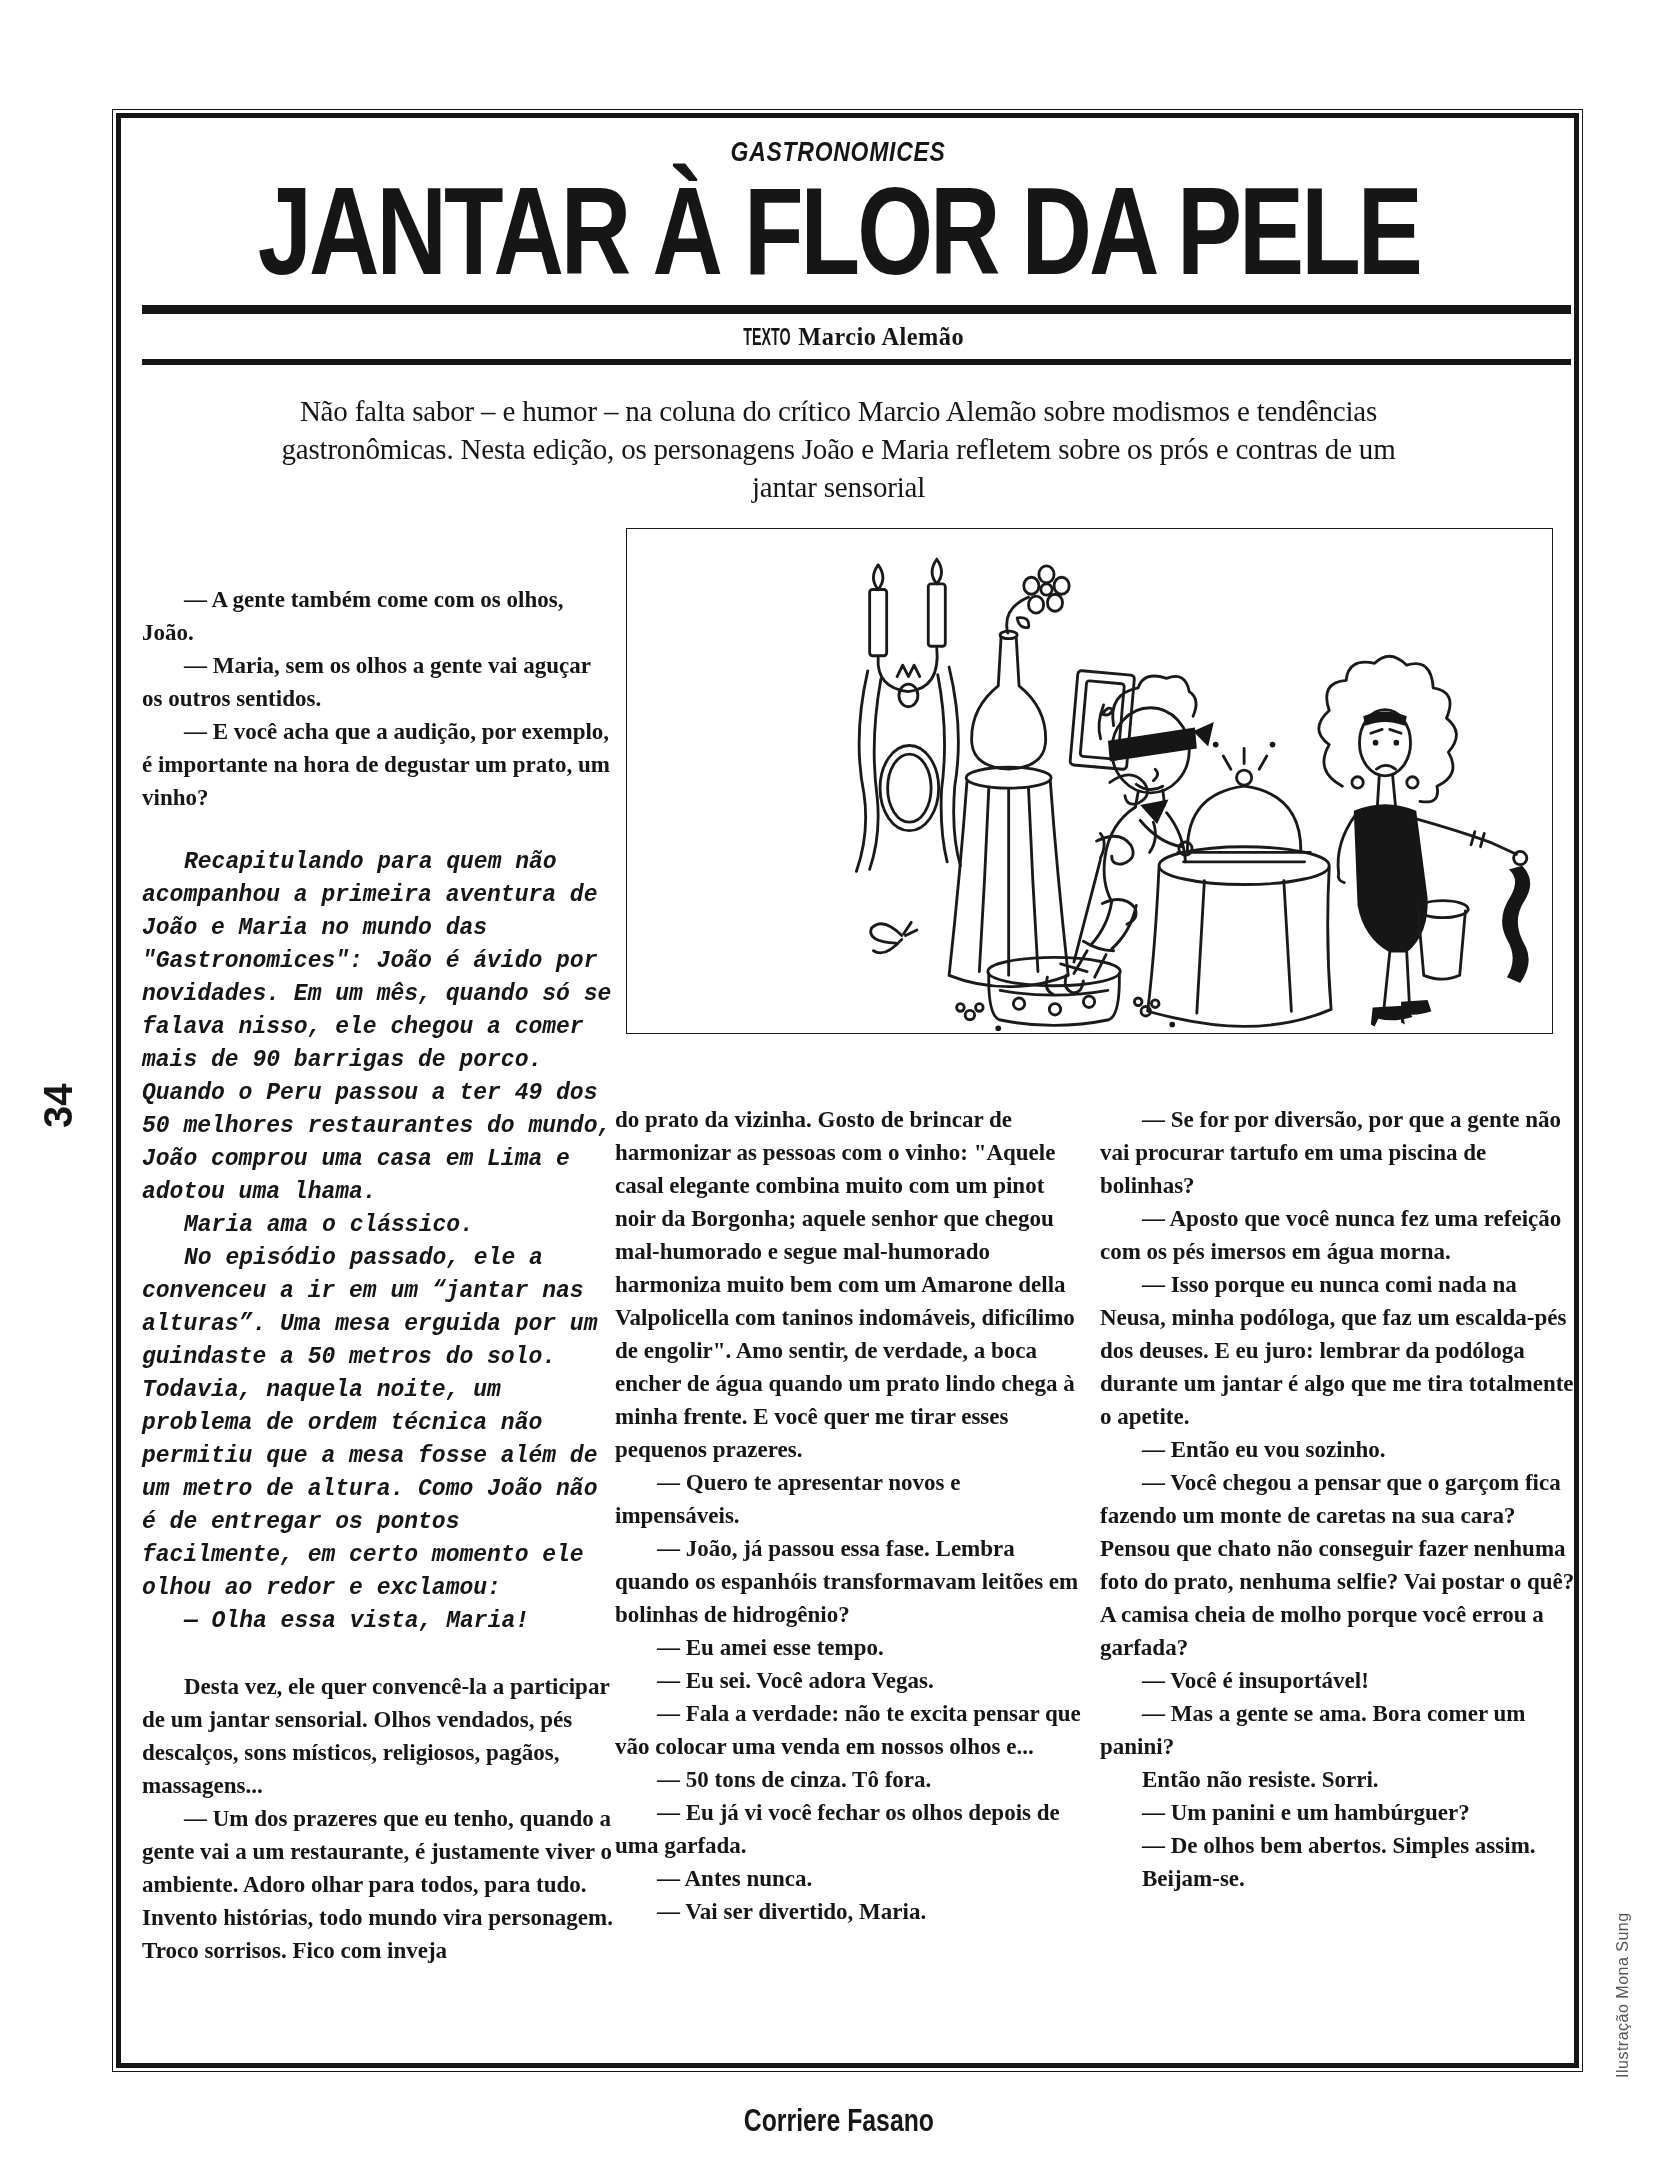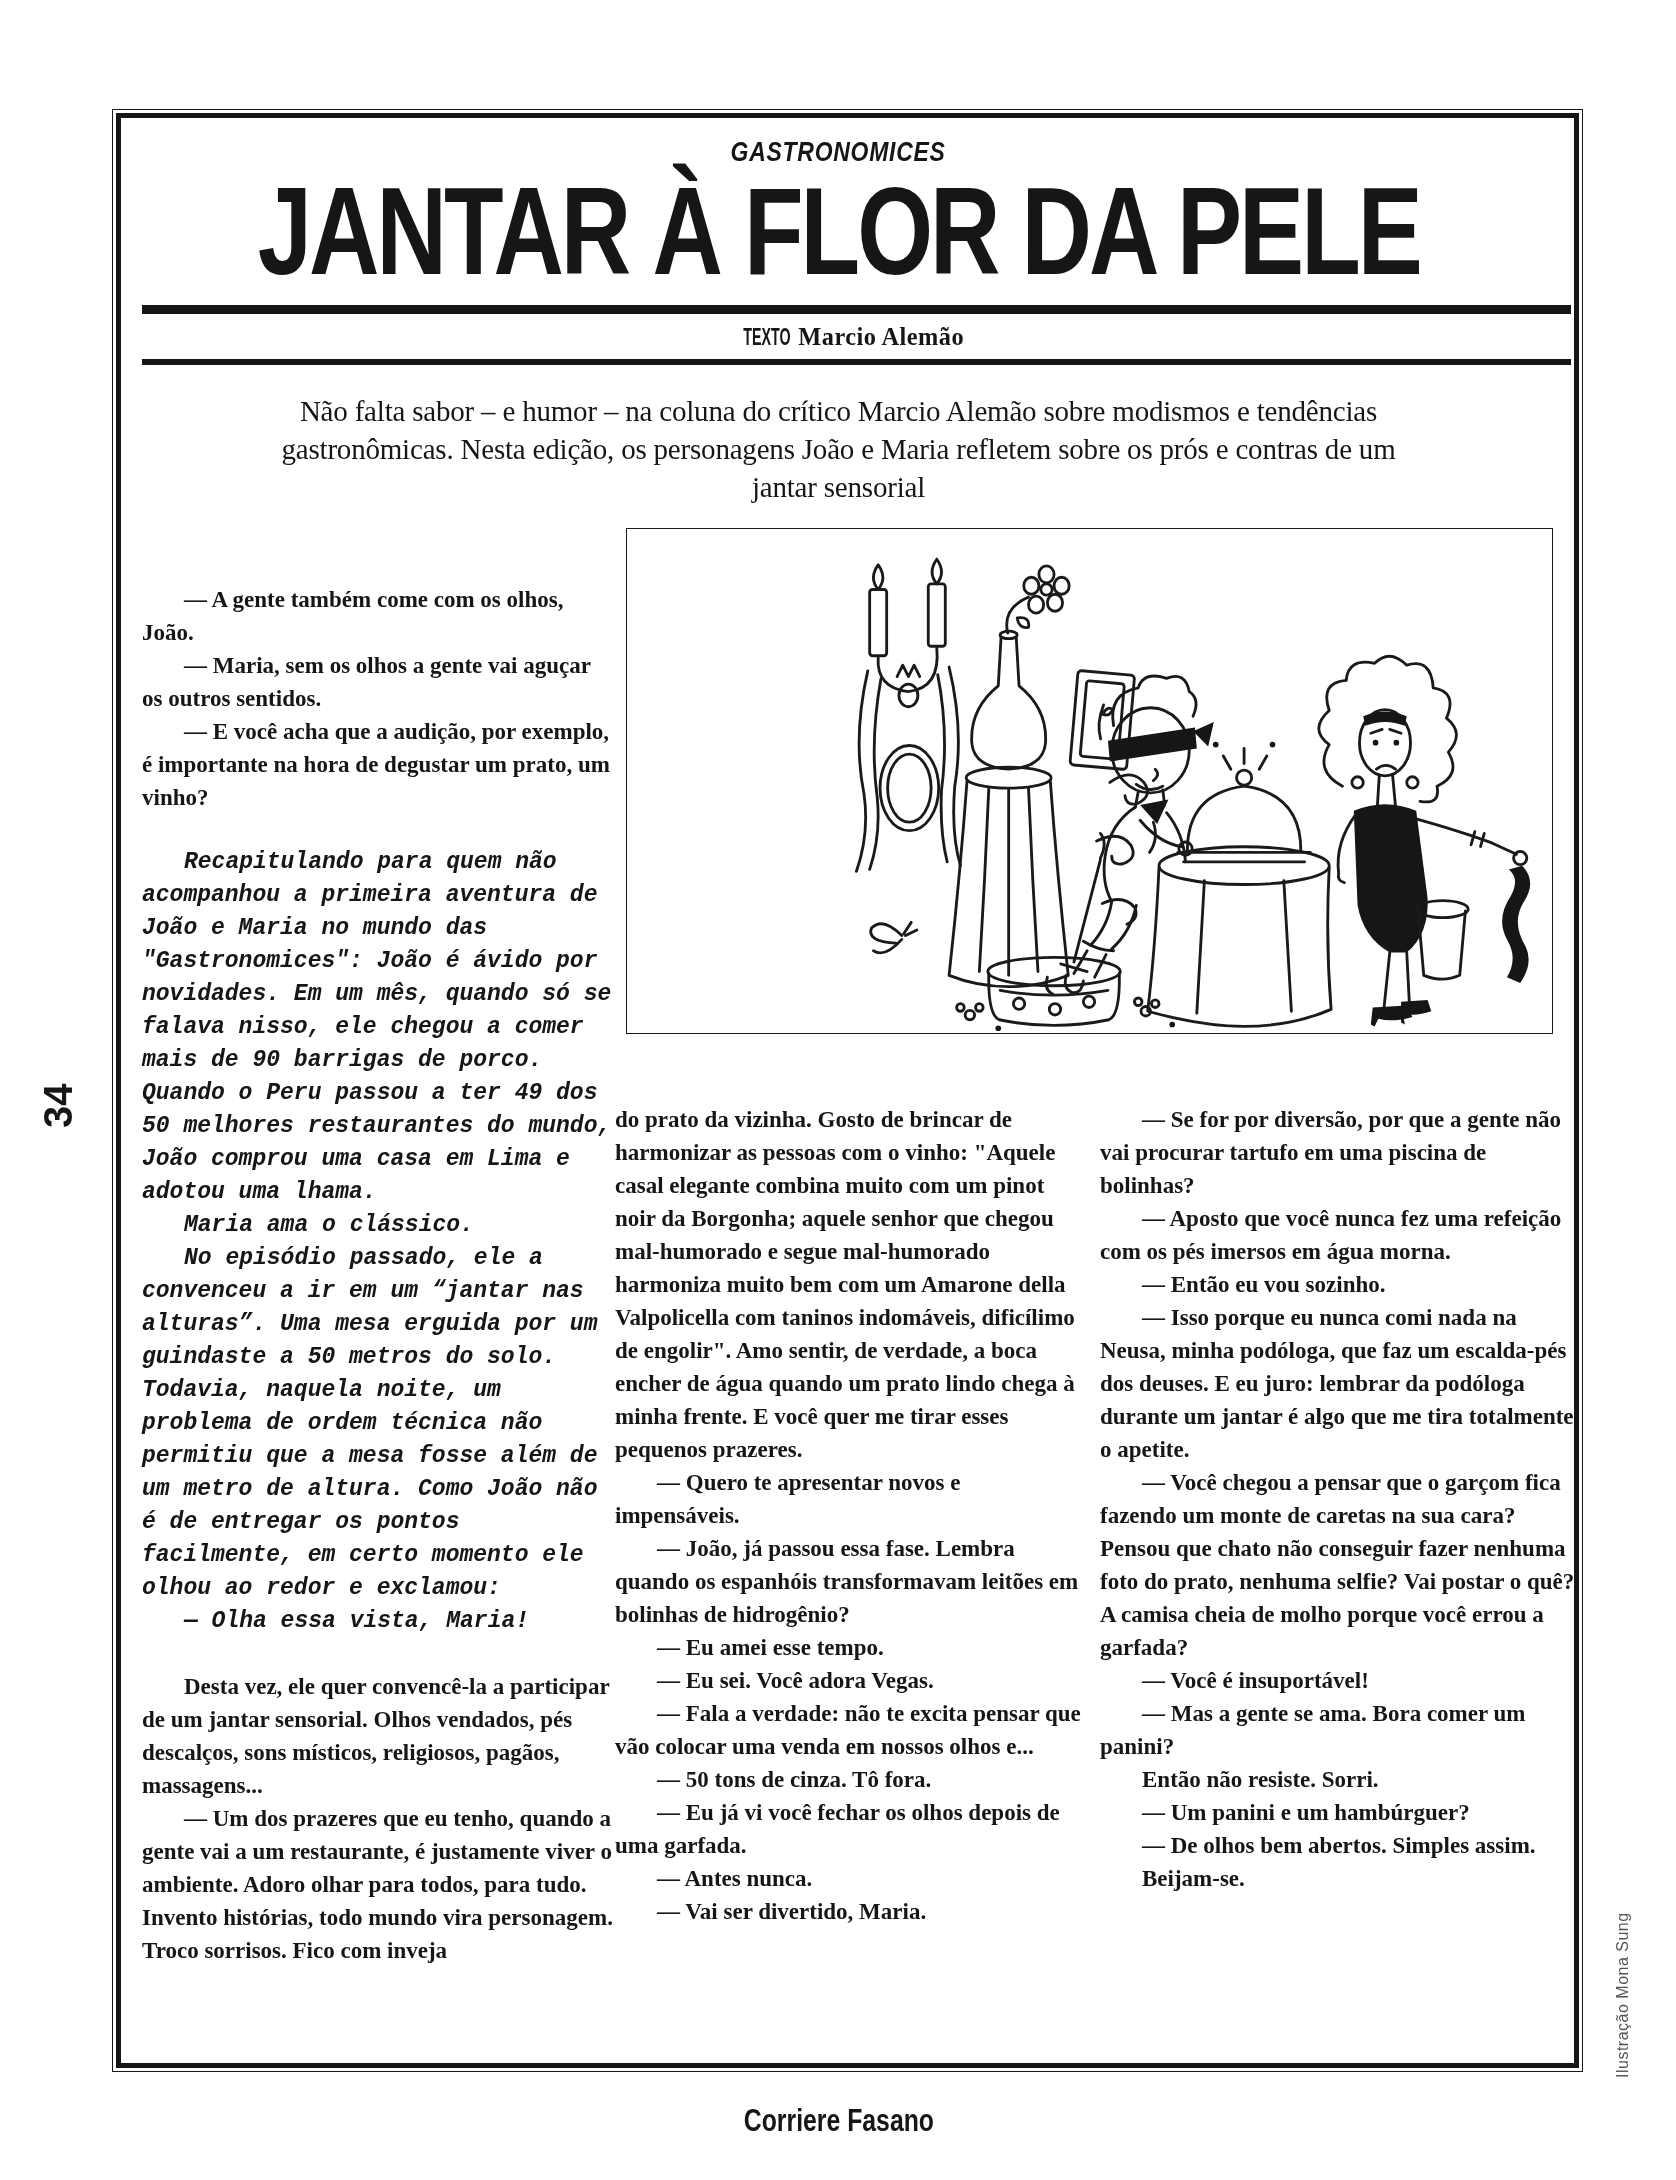--- a/index.html
+++ b/index.html
@@ -236,22 +236,22 @@
     <p class="para ind">— Eu sei. Você adora Vegas.</p>
     <p class="para ind">— Fala a verdade: não te excita pensar que vão colocar uma venda em nossos olhos e...</p>
     <p class="para ind">— 50 tons de cinza. Tô fora.</p>
     <p class="para ind">— Eu já vi você fechar os olhos depois de uma garfada.</p>
     <p class="para ind">— Antes nunca.</p>
     <p class="para ind">— Vai ser divertido, Maria.</p>
   </div>
 <div class="col col-right">
     <p class="para ind">— Se for por diversão, por que a gente não vai procurar tartufo em uma piscina de bolinhas?</p>
     <p class="para ind">— Aposto que você nunca fez uma refeição com os pés imersos em água morna.</p>
+    <p class="para ind">— Isso porque eu nunca comi nada na Neusa, minha podóloga, que faz um escalda-pés dos deuses. E eu juro: lembrar da podóloga durante um jantar é algo que me tira totalmente o apetite.</p>
     <p class="para ind">— Então eu vou sozinho.</p>
-    <p class="para ind">— Isso porque eu nunca comi nada na Neusa, minha podóloga, que faz um escalda-pés dos deuses. E eu juro: lembrar da podóloga durante um jantar é algo que me tira totalmente o apetite.</p>
     <p class="para ind">— Você chegou a pensar que o garçom fica fazendo um monte de caretas na sua cara? Pensou que chato não conseguir fazer nenhuma foto do prato, nenhuma selfie? Vai postar o quê? A camisa cheia de molho porque você errou a garfada?</p>
     <p class="para ind">— Você é insuportável!</p>
     <p class="para ind">— Mas a gente se ama. Bora comer um panini?</p>
     <p class="para ind">Então não resiste. Sorri.</p>
     <p class="para ind">— Um panini e um hambúrguer?</p>
     <p class="para ind">— De olhos bem abertos. Simples assim.</p>
     <p class="para ind">Beijam-se.</p>
   </div>
 
 <div class="pagenum">34</div>

